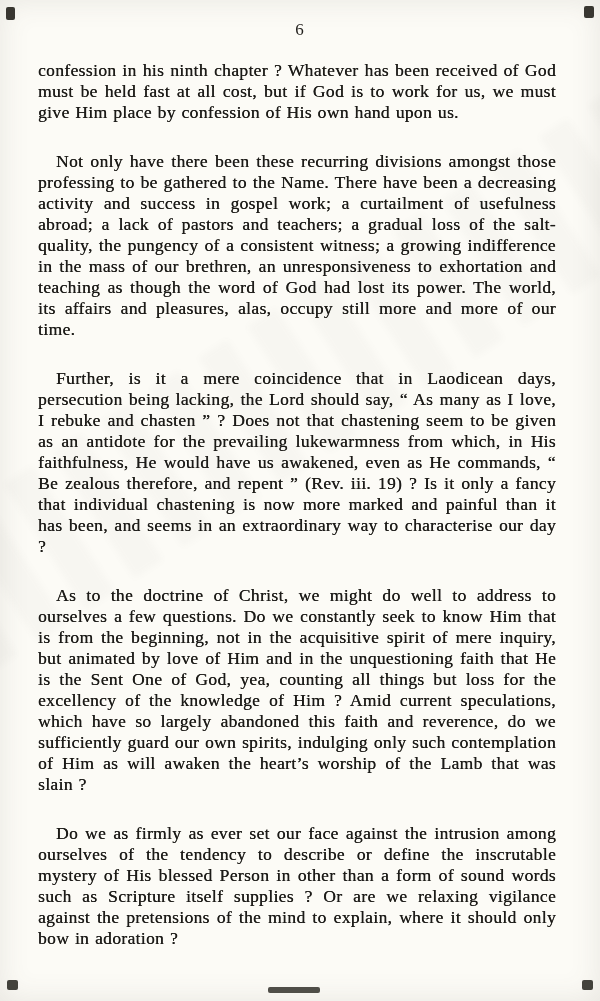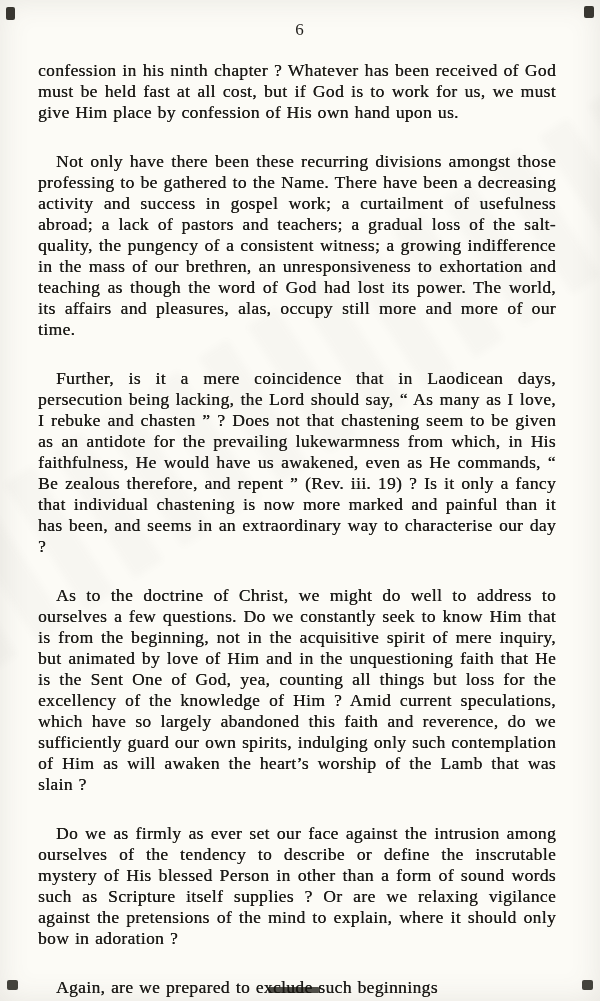--- a/index.html
+++ b/index.html
@@ -86,21 +86,20 @@
   <div class="watermark"></div>
 
   <div class="page-number">6</div>
 
   <div class="body-text">
     <p class="no-indent">confession in his ninth chapter ? Whatever has been received of God must be held fast at all cost, but if God is to work for us, we must give Him place by confession of His own hand upon us.</p>
     <p class="indent">Not only have there been these recurring divisions amongst those professing to be gathered to the Name. There have been a decreasing activity and success in gospel work; a curtailment of usefulness abroad; a lack of pastors and teachers; a gradual loss of the salt-quality, the pungency of a consistent witness; a growing indifference in the mass of our brethren, an unresponsiveness to exhortation and teaching as though the word of God had lost its power. The world, its affairs and pleasures, alas, occupy still more and more of our time.</p>
     <p class="indent">Further, is it a mere coincidence that in Laodicean days, persecution being lacking, the Lord should say, “ As many as I love, I rebuke and chasten ” ? Does not that chastening seem to be given as an antidote for the prevailing lukewarmness from which, in His faithfulness, He would have us awakened, even as He commands, “ Be zealous therefore, and repent ” (Rev. iii. 19) ? Is it only a fancy that individual chastening is now more marked and painful than it has been, and seems in an extraordinary way to characterise our day ?</p>
     <p class="indent">As to the doctrine of Christ, we might do well to address to ourselves a few questions. Do we constantly seek to know Him that is from the beginning, not in the acquisitive spirit of mere inquiry, but animated by love of Him and in the unquestioning faith that He is the Sent One of God, yea, counting all things but loss for the excellency of the knowledge of Him ? Amid current speculations, which have so largely abandoned this faith and reverence, do we sufficiently guard our own spirits, indulging only such contemplation of Him as will awaken the heart’s worship of the Lamb that was slain ?</p>
     <p class="indent">Do we as firmly as ever set our face against the intrusion among ourselves of the tendency to describe or define the inscrutable mystery of His blessed Person in other than a form of sound words such as Scripture itself supplies ? Or are we relaxing vigilance against the pretensions of the mind to explain, where it should only bow in adoration ?</p>
-    <p class="indent">Again, are we prepared to exclude such beginnings</p>
   </div>
 
   <div class="artifact tl"></div>
   <div class="artifact tr"></div>
   <div class="artifact bl"></div>
   <div class="artifact bc"></div>
   <div class="artifact br"></div>
 
 </div>
 

